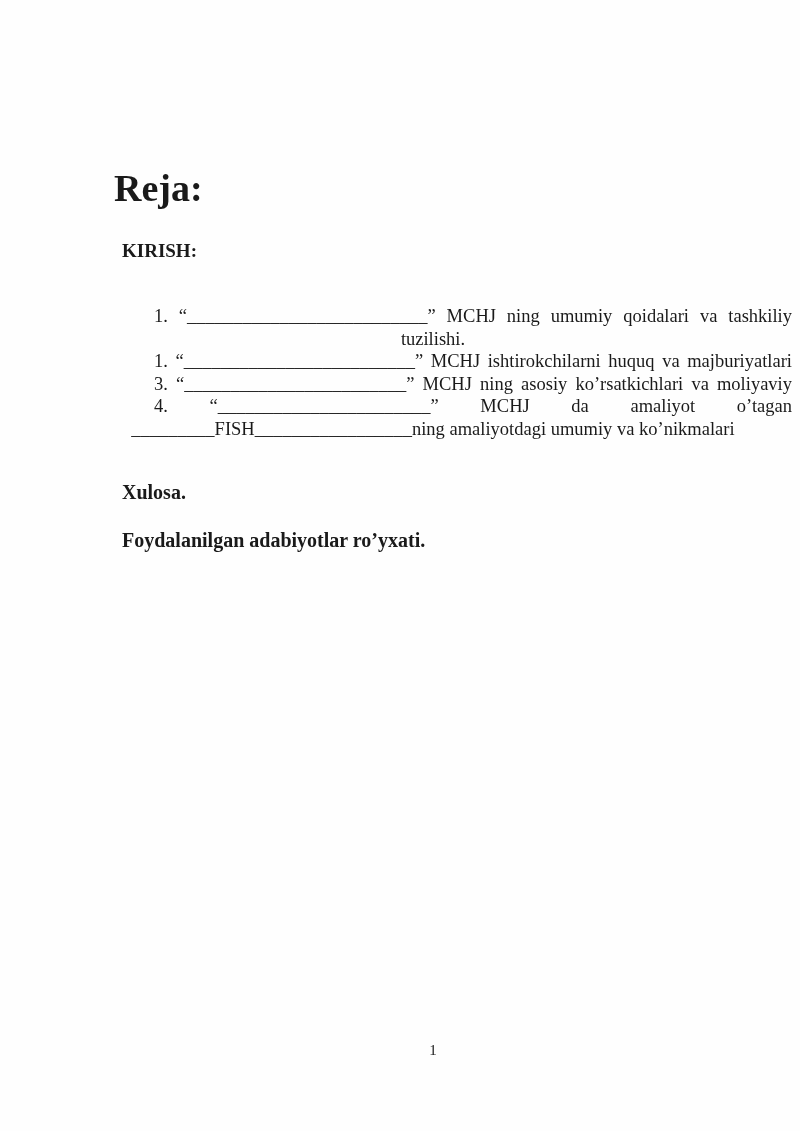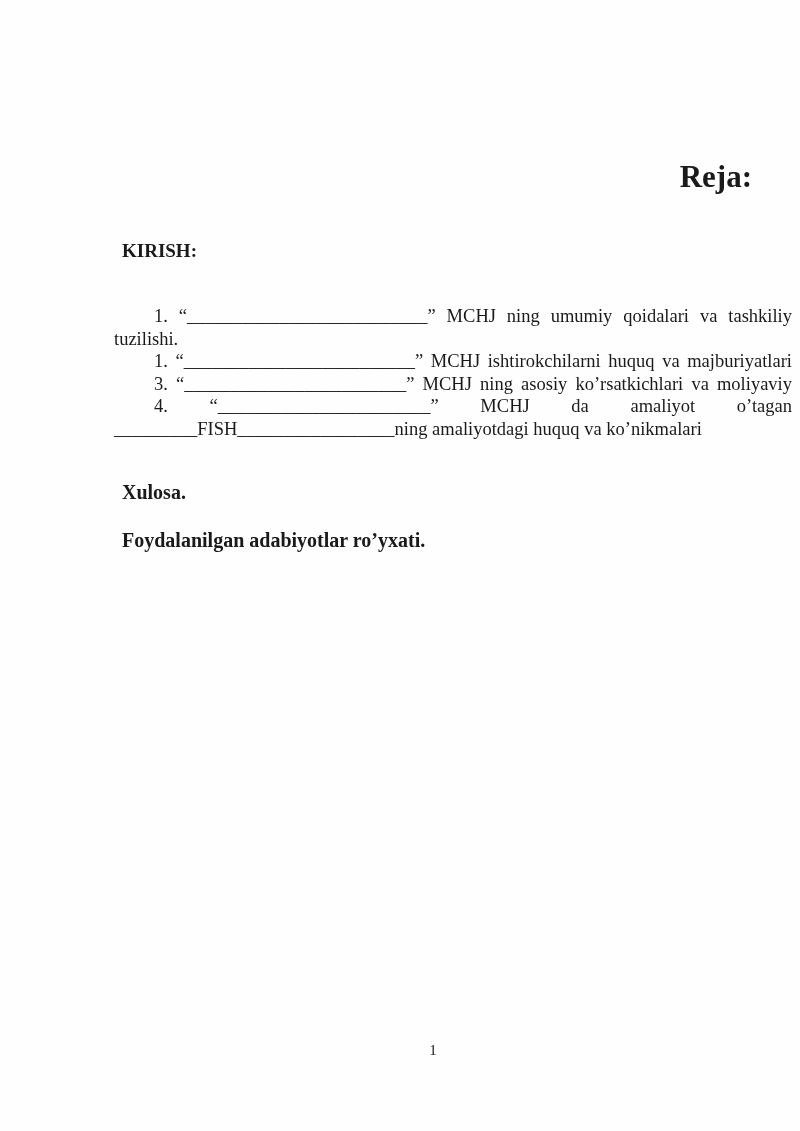--- a/index.html
+++ b/index.html
@@ -22,25 +22,25 @@
   }
   .content {
     position: absolute;
     top: 0;
     bottom: 0;
     left: 114px;
     right: 48px;
   }
   .doc-title {
     position: absolute;
-    top: 160px;
+    top: 172px;
     left: 0;
     width: 100%;
-    text-align: right;
-    font-size: 31px;
+    text-align: left;
+    font-size: 38px;
     line-height: 33px;
     font-weight: bold;
   }
   .heading {
     position: absolute;
     left: 8px;
     width: 100%;
     font-weight: bold;
   }
   .heading-kirish {
@@ -61,21 +61,21 @@
   .plan {
     position: absolute;
     top: 305px;
     left: 0;
     width: 100%;
     font-size: 18.5px;
     line-height: 22.5px;
   }
   .plan-line {
     width: 100%;
-    text-align: left;
+    text-align: center;
   }
   .plan-line.just {
     text-align: justify;
     text-align-last: justify;
     margin-left: 40px;
   }
   .page-number {
     position: absolute;
     top: 1040px;
     left: 0;
@@ -94,21 +94,21 @@
     <div class="doc-title">Reja:</div>
 
     <div class="heading heading-kirish">KIRISH:</div>
 
     <div class="plan">
       <div class="plan-line just">1. “__________________________” MCHJ ning umumiy qoidalari va tashkiliy</div>
       <div class="plan-line">tuzilishi.</div>
       <div class="plan-line just">1. “_________________________” MCHJ ishtirokchilarni huquq va majburiyatlari</div>
       <div class="plan-line just">3. “________________________” MCHJ ning asosiy ko’rsatkichlari va moliyaviy</div>
       <div class="plan-line just">4. “_______________________” MCHJ da amaliyot o’tagan</div>
-      <div class="plan-line">_________FISH_________________ning amaliyotdagi huquq va ko’nikmalari</div>
+      <div class="plan-line">_________FISH_________________ning amaliyotdagi umumiy va ko’nikmalari</div>
     </div>
 
     <div class="heading heading-refs">Foydalanilgan adabiyotlar ro’yxati.</div>
 
     <div class="heading heading-xulosa">Xulosa.</div>
 
     <div class="page-number">1</div>
 
   </div>
 </div>

